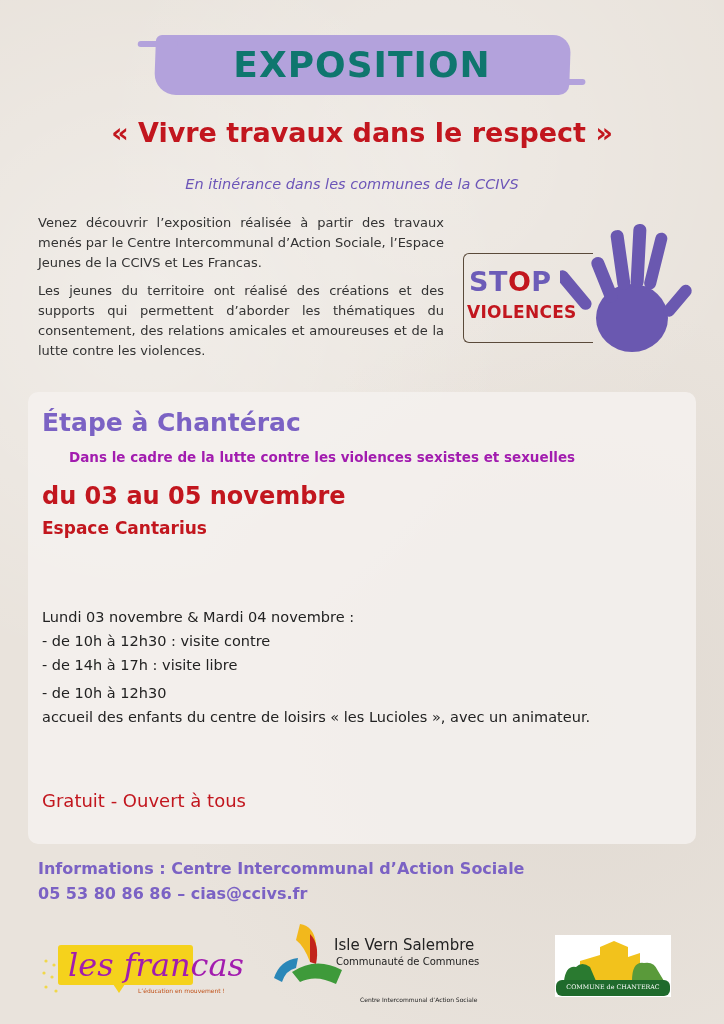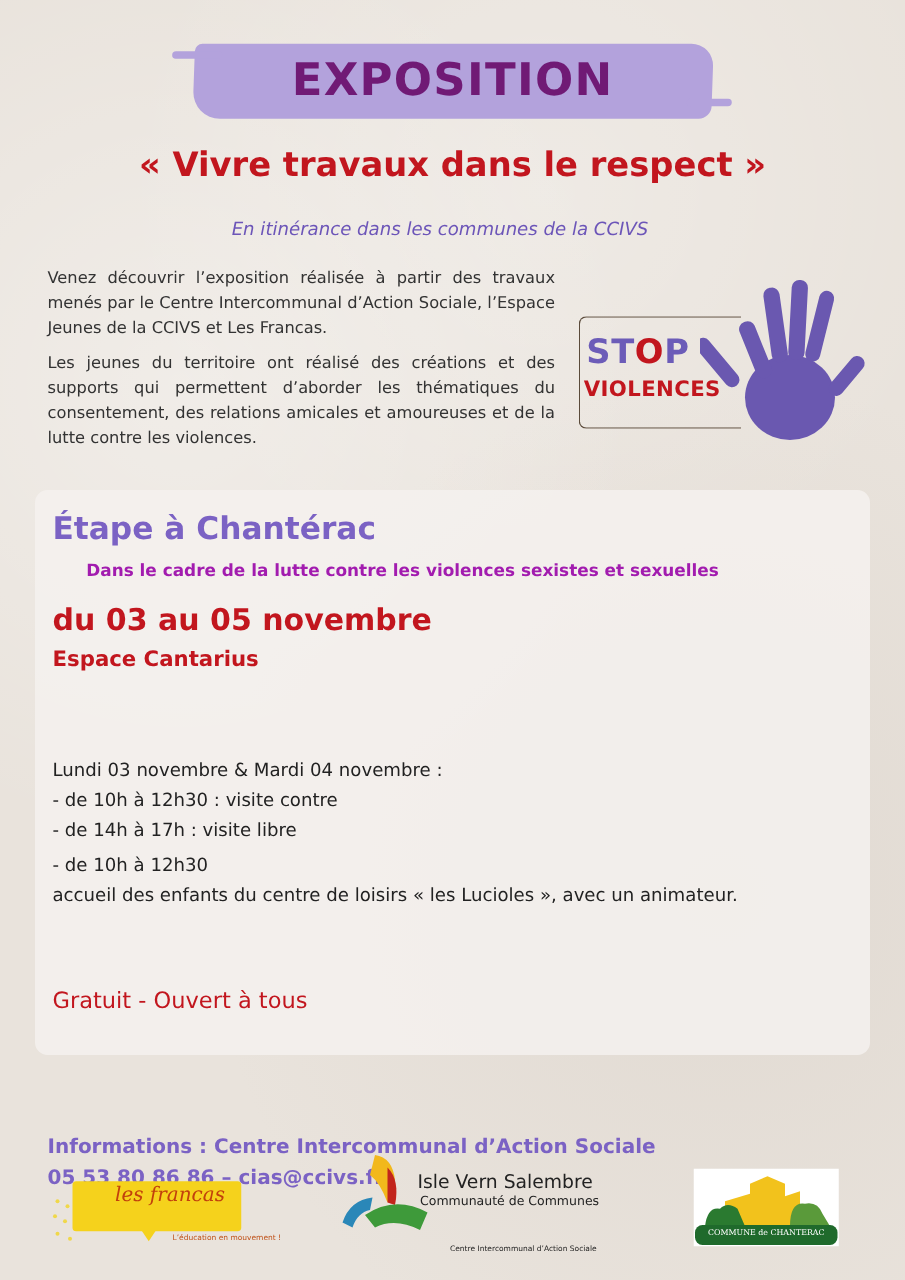--- a/index.html
+++ b/index.html
@@ -24,21 +24,21 @@
     transform: skewX(-2deg);
   }
   .brush::before, .brush::after {
     content: ""; position: absolute; height: 6px; background: #b3a2dc; border-radius: 3px;
   }
   .brush::before { left: -18px; top: 6px; width: 40px; }
   .brush::after { right: -16px; bottom: 10px; width: 36px; }
   .expo-title {
     left: 0; width: 724px; top: 44px; text-align: center;
     font-family: "DejaVu Sans", sans-serif; font-weight: bold;
-    font-size: 36px; letter-spacing: 1px; color: #701a75;
+    font-size: 36px; letter-spacing: 1px; color: #0f766e;
   }
   .main-title {
     left: 0; width: 724px; top: 117px; text-align: center;
     font-family: "DejaVu Sans", sans-serif; font-weight: bold;
     font-size: 27px; color: #c2161e;
   }
   .subtitle {
     left: 0; width: 704px; top: 176px; text-align: center;
     font-family: "DejaVu Sans", sans-serif; font-style: italic;
     font-size: 14.5px; color: #6c55b8;
@@ -84,32 +84,32 @@
   }
   .sched {
     left: 42px; font-size: 14.5px; line-height: 24px; color: #222;
   }
   .sched-1 { top: 605px; }
   .sched-2 { top: 681px; }
   .gratuit {
     left: 42px; top: 790px; font-weight: normal; font-size: 18px; color: #c2161e;
   }
   .info {
-    left: 38px; top: 856px; font-weight: bold; font-size: 16px; line-height: 25px; color: #7b62c4; margin-top: 48px;
+    left: 38px; top: 856px; font-weight: bold; font-size: 16px; line-height: 25px; color: #7b62c4;
   }
 
   
   .francas-logo { left: 58px; top: 945px; width: 135px; height: 40px; background: #f5d21c; border-radius: 3px; }
   .francas-logo::after {
     content: ""; position: absolute; left: 55px; bottom: -8px; width: 0; height: 0;
     border-left: 6px solid transparent; border-right: 6px solid transparent; border-top: 9px solid #f5d21c;
   }
   .francas-text {
     left: 68px; top: 946px; font-family: "DejaVu Serif", serif; font-style: italic;
-    font-size: 16px; color: #c2410c; margin-left: 24px;
+    font-size: 32px; color: #a21caf;
   }
   .francas-tag { left: 138px; top: 987px; font-size: 6px; color: #c0521a; }
   .francas-dots { left: 40px; top: 955px; width: 24px; height: 40px; }
 
   .ivs-icon { left: 270px; top: 920px; width: 100px; height: 80px; }
   .ivs-name { left: 334px; top: 936px; font-size: 15px; color: #222; }
   .ivs-sub { left: 336px; top: 956px; font-size: 10px; color: #222; }
   .ivs-cias { left: 360px; top: 996px; font-size: 6px; color: #222; }
 
   .chant-box { left: 555px; top: 935px; width: 116px; height: 62px; background: #fff; }

